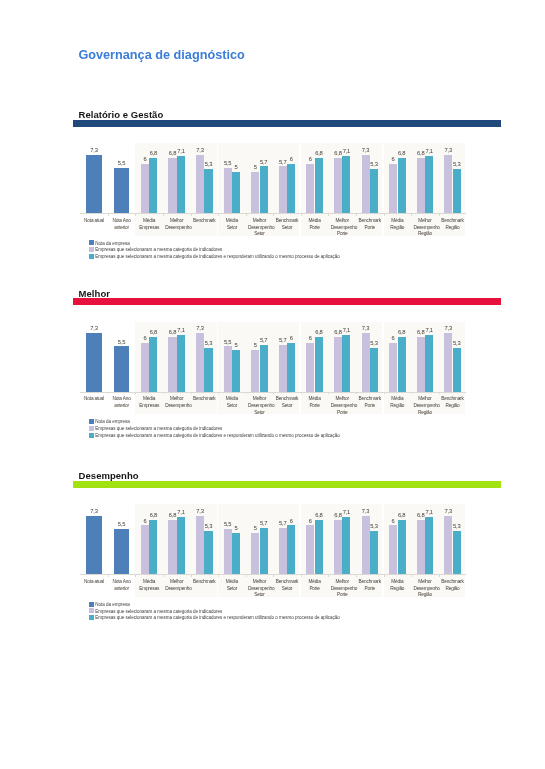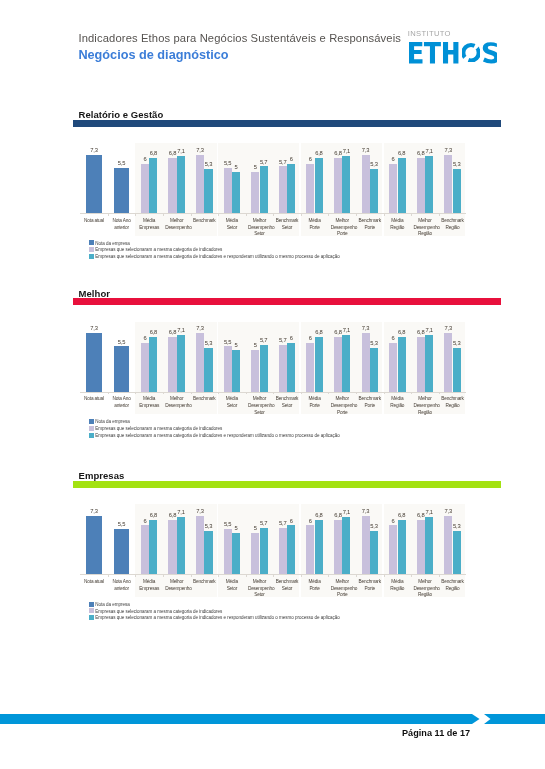--- a/index.html
+++ b/index.html
@@ -35,48 +35,22 @@
 
   
   .footer{position:absolute;left:0;top:712px;width:545px;height:40px;}
   .pg-label{position:absolute;left:402px;top:16.3px;font-size:9.1px;font-weight:bold;color:#0f0f0f;letter-spacing:0.03px;white-space:nowrap;}
 </style>
 </head>
 <body>
 
 <div class="page">
 
-  <div class="hdr-l1">Indicadores Ethos para Negócios Sustentáveis e Responsáveis</div>
-  <div class="hdr-l2">Negócios de diagnóstico</div>
-
-  <div class="logo">
-    <div class="logo-top">INSTITUTO</div>
-    <div class="logo-main">
-      <svg width="88.8" height="21.5" viewBox="0 0 401 96" aria-hidden="true">
-        <defs>
-            <mask id="ethosO">
-          <rect width="401" height="96" fill="#fff"></rect>
-          <path d="M280 48 L 238 72 L 258 110 Z" fill="#000"></path>
-          <path d="M280 48 L 330 24 L 312 -14 Z" fill="#000"></path>
-        </mask>
-          </defs>
-        <g fill="#0090d6">
-          <path d="M0 0 h60 v19 H23 v17 h34 v18 H23 v23 h38 v19 H0 Z"></path>
-          <path d="M67.5 0 h76.5 v19 h-26.5 v77 h-23 V19 h-27 Z"></path>
-          <path d="M153.5 0 h23 v36 h23.7 V0 h23 v96 h-23 V56 h-23.7 v40 h-23 Z"></path>
-          <path d="M397 22 q-15-6-28-6 q-13 0-13 9 q0 7 14 11 l16 5 q21 8 21 28 q0 28-36 28 q-19 0-37-9 l8-19 q16 9 29 9 q14 0 14-9 q0-7-15-11 l-14-4 q-23-8-23-27 q0-26 36-26 q16 0 28 5 Z" transform="translate(0,0)"></path>
-        </g>
-        <g mask="url(#ethosO)">
-          <circle cx="280" cy="48" r="35" fill="none" stroke="#0090d6" stroke-width="19"></circle>
-        </g>
-        <path d="M 240 54 L 260 62 L 244 76 Z" fill="#0090d6"></path>
-        <path d="M 320 42 L 300 34 L 316 20 Z" fill="#0090d6"></path>
-      </svg>
-    </div>
-  </div>
+  <div class="hdr-l2">Governança de diagnóstico</div>
+
 
   <div id="sections">
       <div class="section" style="top: 110.9px;">
         <div class="sec-title">Relatório e Gestão</div>
         <div class="sec-rule" style="background: rgb(31, 73, 123);"></div>
         <div class="chart">
           <div class="band" style="left: 55.26px; width: 81.24px; top: 32.2px; height: 92.8px;"></div>
           <div class="band" style="left: 138px; width: 81.24px; top: 32.2px; height: 92.8px;"></div>
           <div class="band" style="left: 220.74px; width: 81.24px; top: 32.2px; height: 92.8px;"></div>
           <div class="band" style="left: 303.48px; width: 81.24px; top: 32.2px; height: 92.8px;"></div>
@@ -274,21 +248,21 @@
             <div class="lg-sw" style="background: rgb(200, 192, 220);"></div>
             <div class="lg-tx">Empresas que selecionaram a mesma categoria de indicadores</div>
           </div>
           <div class="lg-row">
             <div class="lg-sw" style="background: rgb(75, 174, 200);"></div>
             <div class="lg-tx">Empresas que selecionaram a mesma categoria de indicadores e responderam utilizando o mesmo processo de aplicação</div>
           </div>
         </div>
       </div>
       <div class="section" style="top: 472.1px;">
-        <div class="sec-title">Empresas</div>
+        <div class="sec-title">Desempenho</div>
         <div class="sec-rule" style="background: rgb(163, 226, 17);"></div>
         <div class="chart">
           <div class="band" style="left: 55.26px; width: 81.24px; top: 32.2px; height: 92.8px;"></div>
           <div class="band" style="left: 138px; width: 81.24px; top: 32.2px; height: 92.8px;"></div>
           <div class="band" style="left: 220.74px; width: 81.24px; top: 32.2px; height: 92.8px;"></div>
           <div class="band" style="left: 303.48px; width: 81.24px; top: 32.2px; height: 92.8px;"></div>
           <div class="axis" style="top: 102.4px;"></div>
           <div class="bar" style="left: 6.14px; width: 15.3px; height: 58.677px; top: 43.723px; background: rgb(77, 128, 184);"></div>
           <div class="vlabel" style="left: 1.14px; width: 25.3px; top: 35.823px;">7,3</div>
           <div class="clabel" style="left: 2.24px; width: 23.1px; top: 106.9px;">Nota atual</div>
@@ -379,21 +353,14 @@
             <div class="lg-tx">Empresas que selecionaram a mesma categoria de indicadores</div>
           </div>
           <div class="lg-row">
             <div class="lg-sw" style="background: rgb(75, 174, 200);"></div>
             <div class="lg-tx">Empresas que selecionaram a mesma categoria de indicadores e responderam utilizando o mesmo processo de aplicação</div>
           </div>
         </div>
       </div>
     </div>
 
-  <div class="footer">
-    <svg width="545" height="30" viewBox="0 0 545 30" aria-hidden="true">
-      <path d="M0 2 H472 L479.5 7 L472 12 H0 Z" fill="#0096d9"></path>
-      <path d="M484 2 H545 V12 H484 L490.5 7 Z" fill="#0096d9"></path>
-    </svg>
-    <div class="pg-label">Página 11 de 17</div>
-  </div>
 
 </div>
 
 </body></html>

